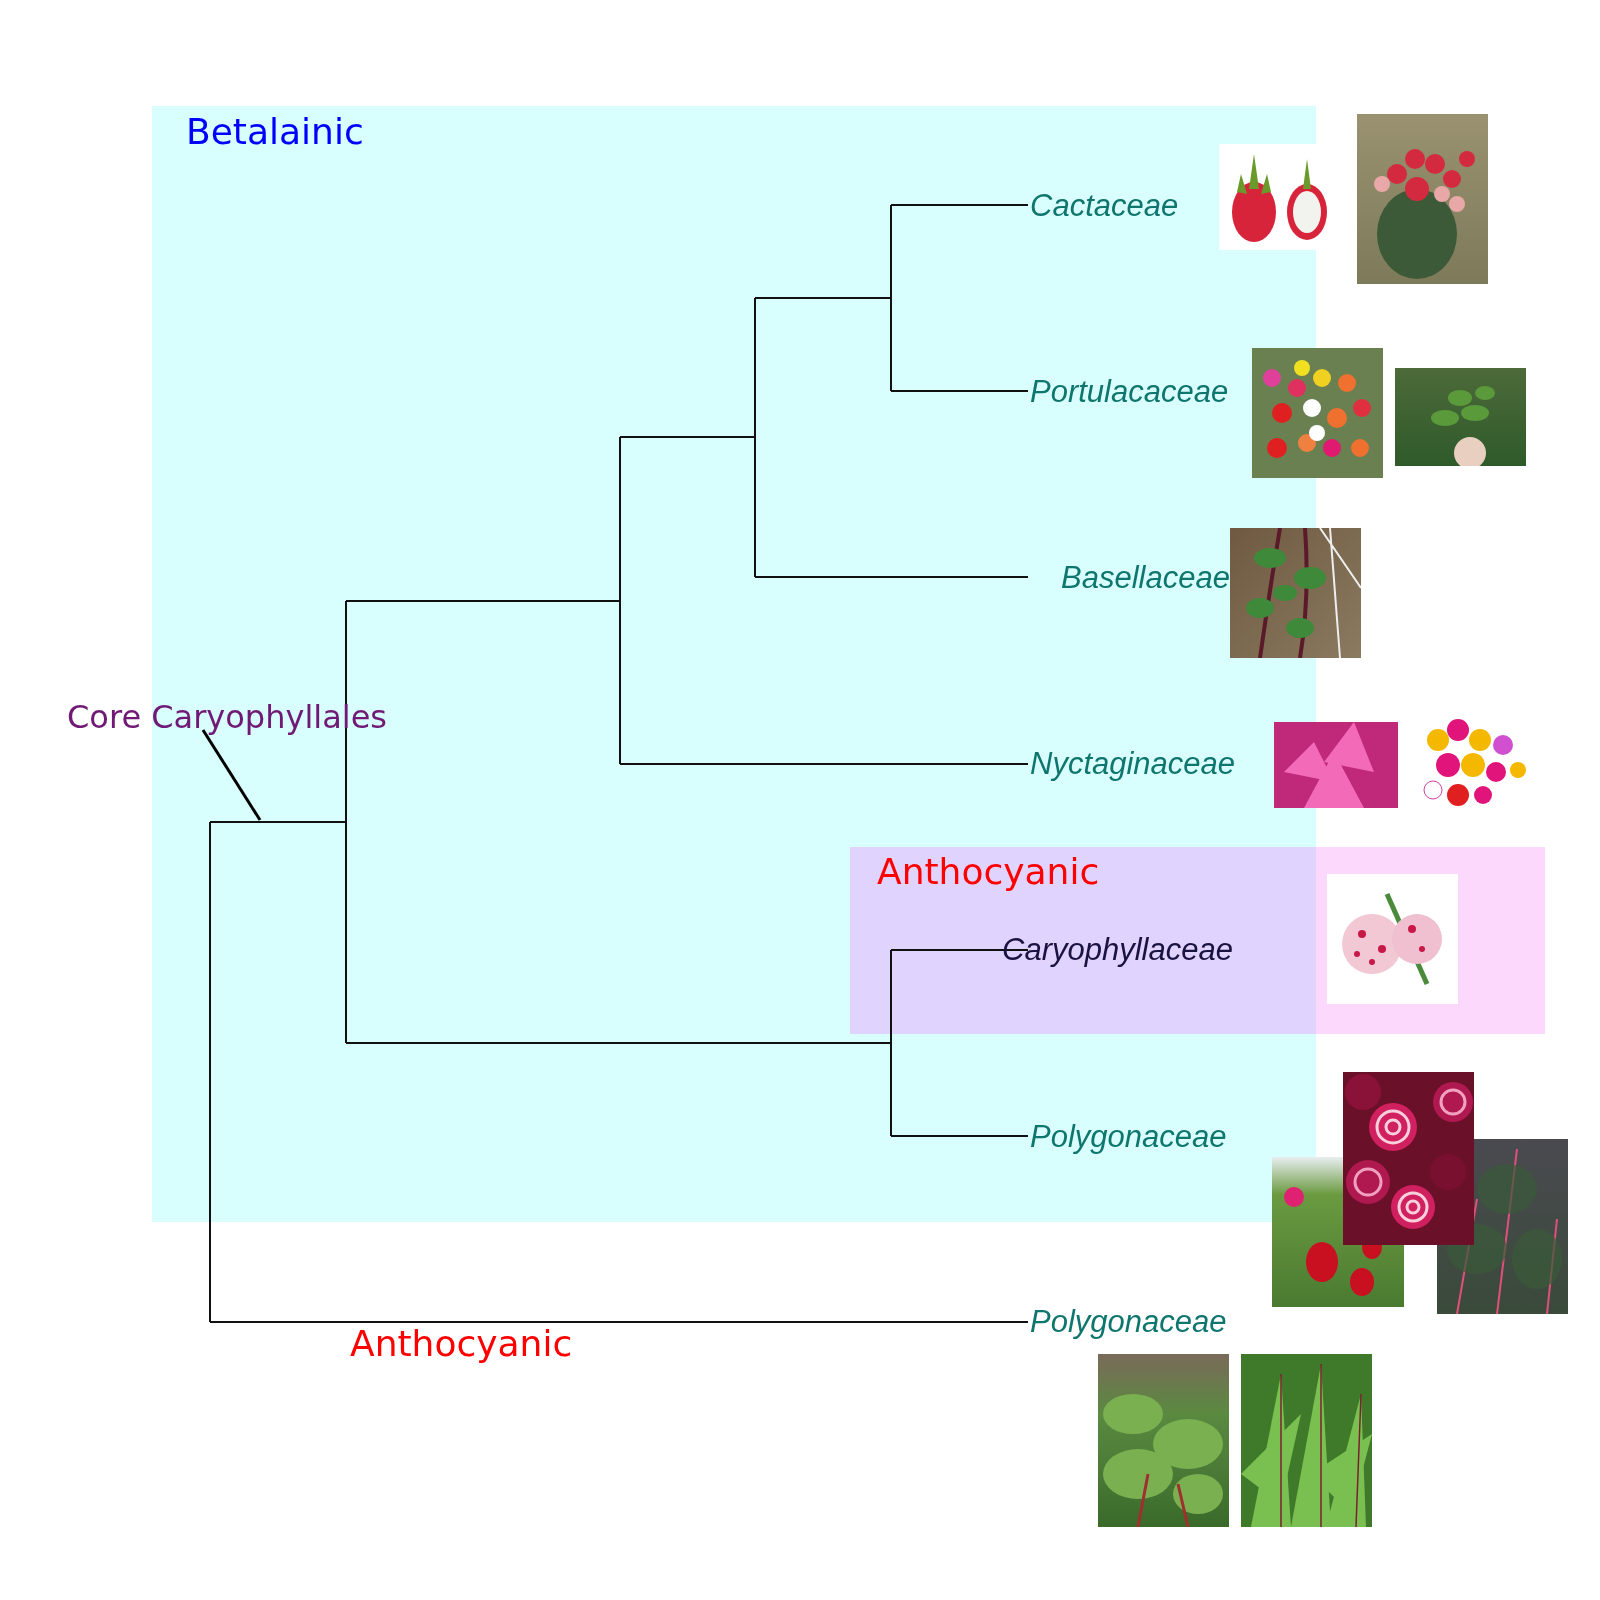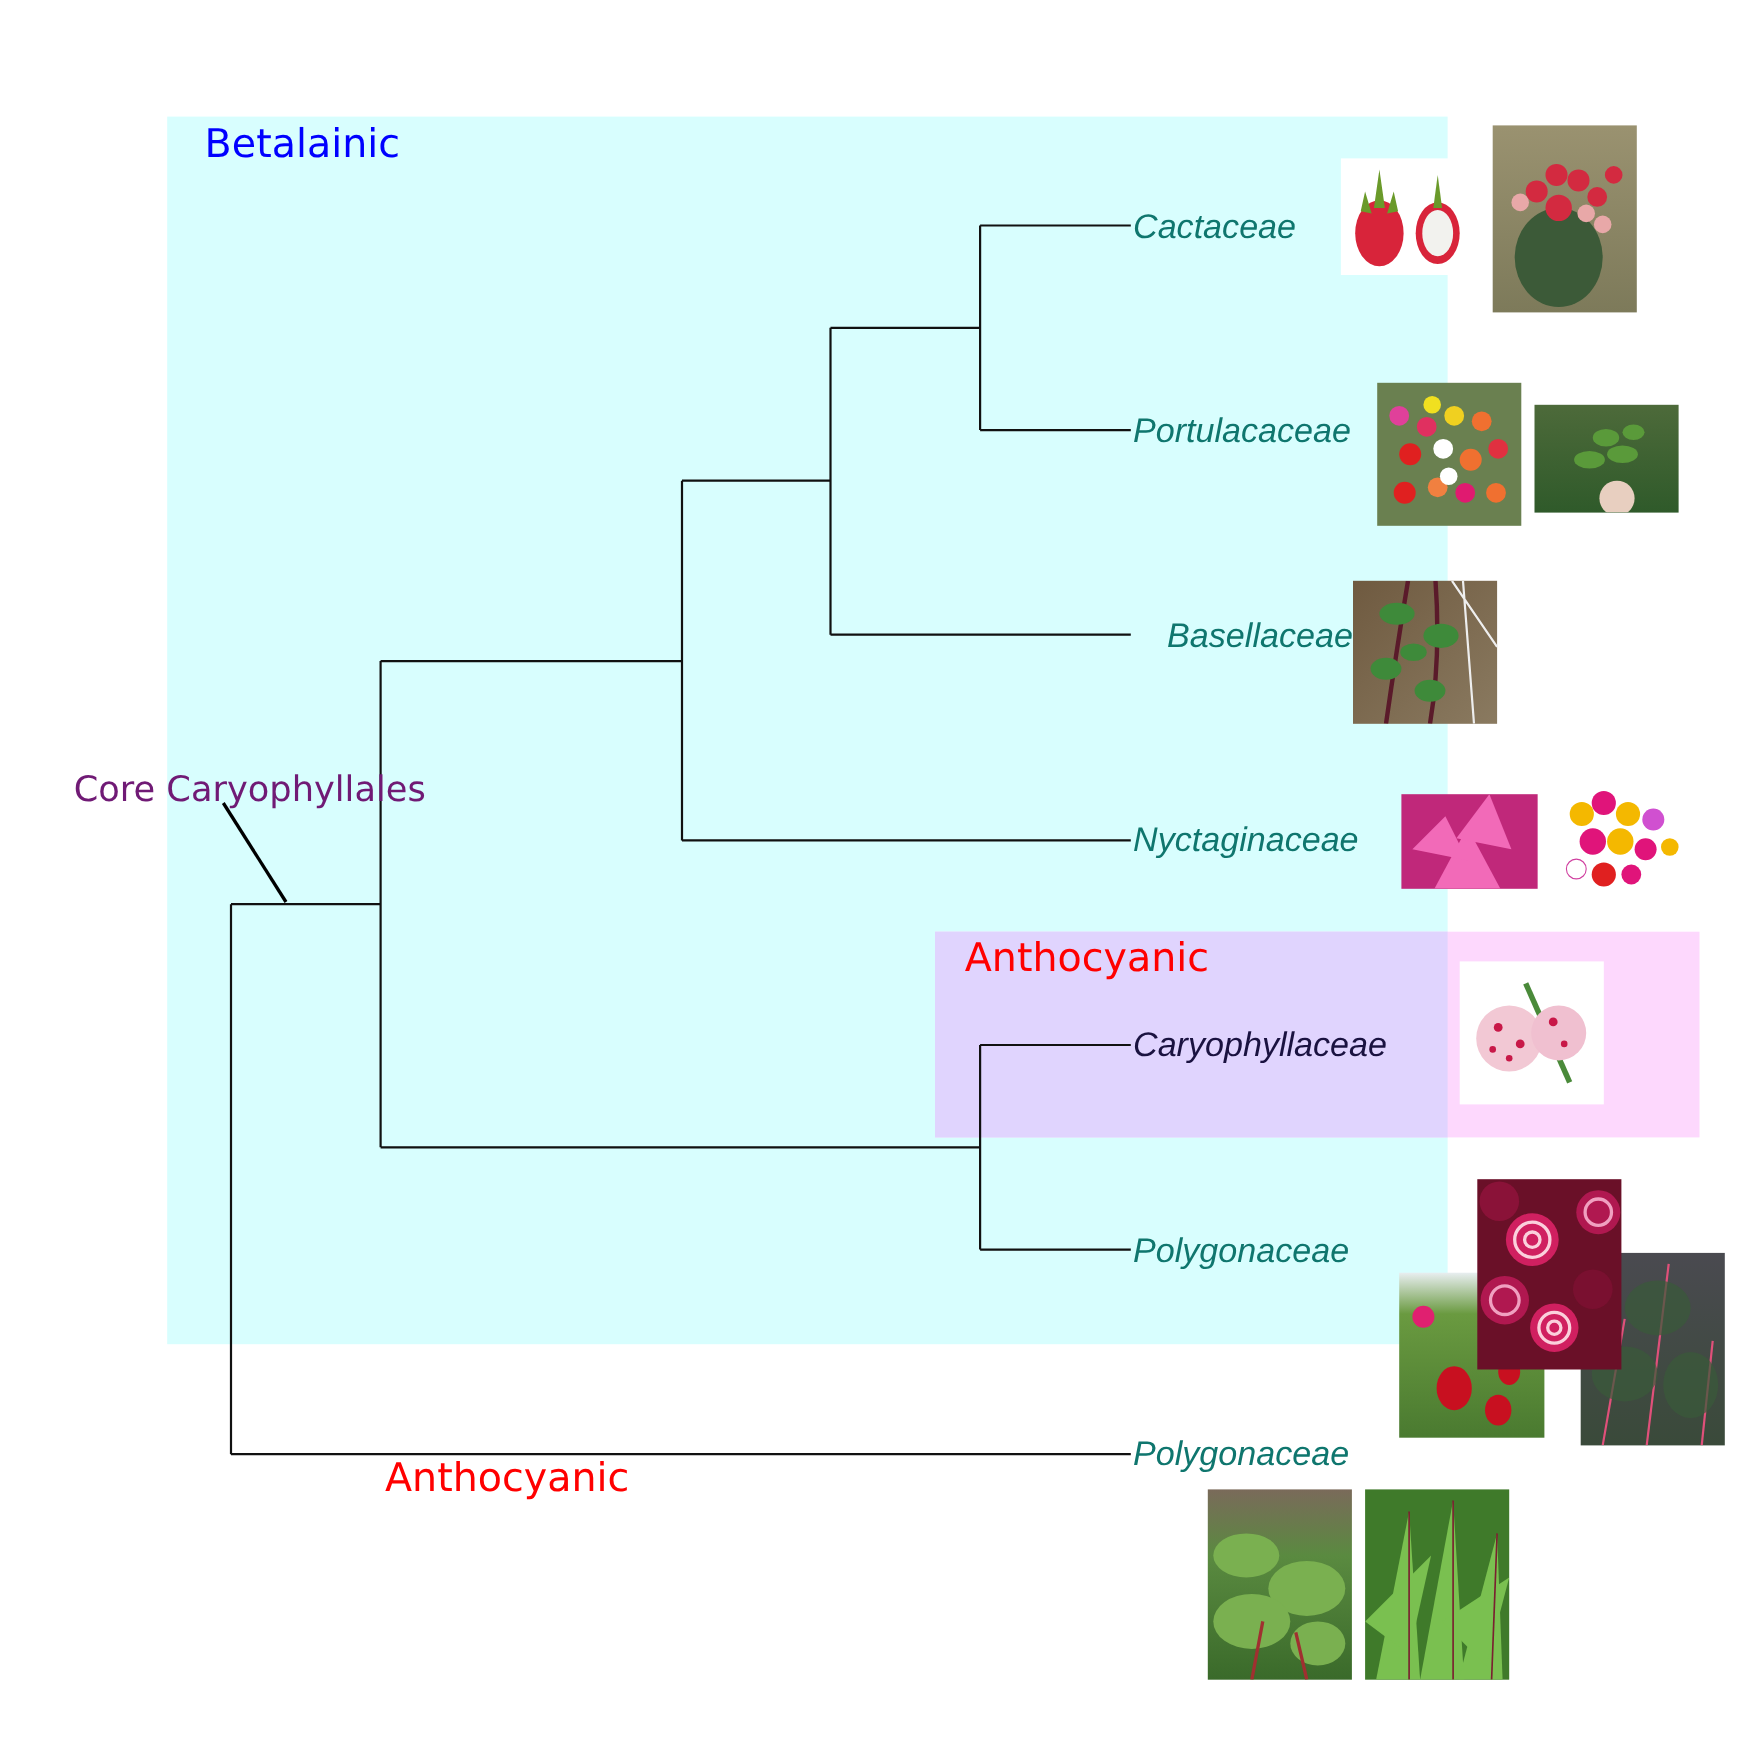--- a/index.html
+++ b/index.html
@@ -43,21 +43,21 @@
   </g>
   <line x1="203" y1="730" x2="260" y2="820" stroke="#000" stroke-width="3"></line>
 </svg>
 
 <div id="core-label">Core Caryophyllales</div>
 
 <div class="taxon" style="left:1030px;top:190px;">Cactaceae</div>
 <div class="taxon" style="left:1030px;top:376px;">Portulacaceae</div>
 <div class="taxon" style="left:1030px;top:562px;margin-left:31px;">Basellaceae</div>
 <div class="taxon" style="left:1030px;top:748px;">Nyctaginaceae</div>
-<div class="taxon" style="left:1030px;top:934px;color:#1a1240;">Caryophyllaceae</div>
+<div class="taxon" style="left:1002px;top:934px;color:#1a1240;">Caryophyllaceae</div>
 <div class="taxon" style="left:1030px;top:1121px;">Polygonaceae</div>
 <div class="taxon" style="left:1030px;top:1306px;">Polygonaceae</div>
 
 <div class="photo" style="left:1219px;top:144px;width:120px;height:106px;background:#fff;">
   <svg width="120" height="106">
     <ellipse cx="35" cy="68" rx="22" ry="30" fill="#d8243a"></ellipse>
     <path d="M35 10 L30 45 L40 45 Z M22 30 L28 50 L18 48 Z M48 30 L42 50 L52 48Z" fill="#6a9a2a"></path>
     <ellipse cx="88" cy="68" rx="20" ry="28" fill="#d8243a"></ellipse>
     <ellipse cx="88" cy="68" rx="14" ry="21" fill="#f2f2ee"></ellipse>
     <path d="M88 15 L84 45 L92 45 Z" fill="#6a9a2a"></path>

